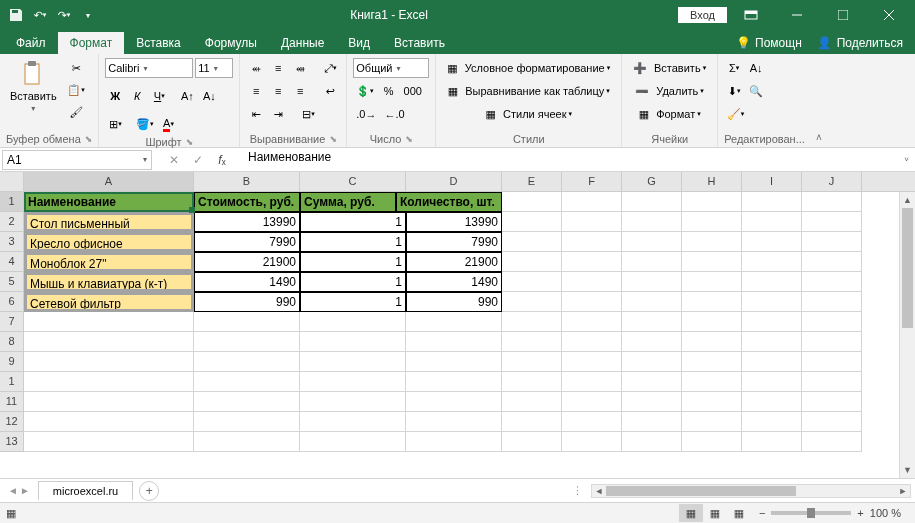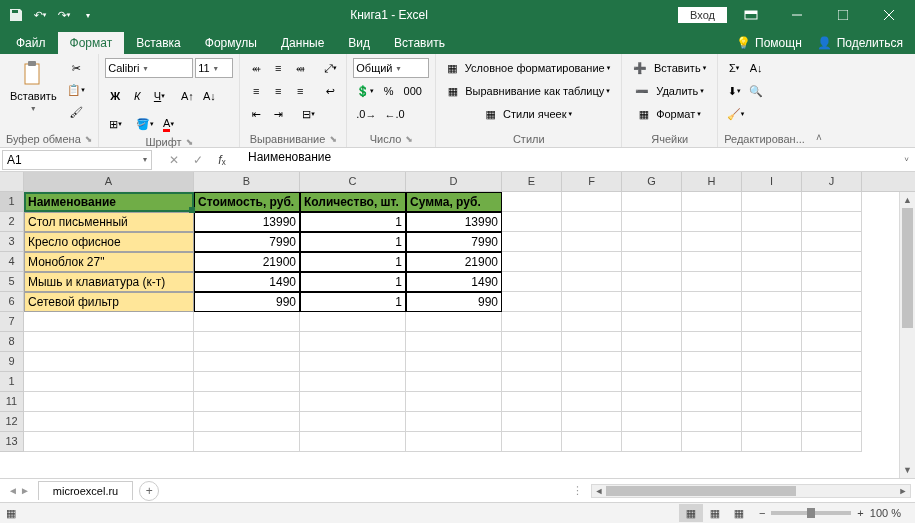--- a/index.html
+++ b/index.html
@@ -51,21 +51,21 @@
 .ch { border-right: 1px solid #ccc; text-align: center; font-size: 11px; color: #444; line-height: 19px; cursor: pointer; }
 .ch.sel { background: #d2d2d2; }
 .grid-body { display: flex; }
 .row-headers { width: 24px; }
 .rh { height: 20px; border-bottom: 1px solid #ccc; border-right: 1px solid #ccc; background: #e6e6e6; text-align: center; font-size: 11px; color: #444; line-height: 19px; cursor: pointer; }
 .rh.sel { background: #d2d2d2; }
 .cells { position: relative; }
 .cell-row { display: flex; height: 20px; }
 .cell { border-right: 1px solid #d4d4d4; border-bottom: 1px solid #d4d4d4; font-size: 12px; padding: 0 3px; line-height: 19px; overflow: hidden; white-space: nowrap; }
 .cell.hdr { background: #70ad47; font-weight: bold; border: 1px solid #000; }
-.cell.name-col { background: #ffe699; border: 1px solid #a3a3a3; }
+.cell.name-col { background: #ffe699; border: 3px solid #a3a3a3; }
 .cell.data { border: 1px solid #000; text-align: right; }
 .active-cell { position: absolute; border: 2px solid #217346; pointer-events: none; }
 .active-cell .handle { position: absolute; right: -3px; bottom: -3px; width: 6px; height: 6px; background: #217346; }
 .vscroll { position: absolute; right: 0; top: 20px; bottom: 0; width: 16px; background: #f0f0f0; border-left: 1px solid #dadada; }
 .vscroll .thumb { position: absolute; left: 2px; right: 2px; top: 16px; height: 120px; background: #c2c2c2; }
 .vscroll .arr { position: absolute; left: 0; right: 0; height: 16px; text-align: center; font-size: 9px; color: #666; line-height: 16px; }
 
 
 .sheetbar { height: 24px; border-top: 1px solid #d4d4d4; display: flex; align-items: center; background: #fff; font-size: 11px; }
 .sheet-nav { display: flex; gap: 2px; padding: 0 8px; color: #999; }
@@ -365,22 +365,22 @@
         <div class="rh">9</div>
         <div class="rh">1</div>
         <div class="rh">11</div>
         <div class="rh">12</div>
         <div class="rh">13</div>
       </div>
     <div class="cells" id="cells">
         <div class="cell-row">
           <div class="cell hdr" style="width: 170px; background: rgb(112, 173, 71);">Наименование</div>
           <div class="cell hdr" style="width: 106px;">Стоимость, руб.</div>
+          <div class="cell hdr" style="width: 96px;">Сумма, руб.</div>
           <div class="cell hdr" style="width: 106px;">Количество, шт.</div>
-          <div class="cell hdr" style="width: 96px;">Сумма, руб.</div>
           <div class="cell" style="width: 60px;"></div>
           <div class="cell" style="width: 60px;"></div>
           <div class="cell" style="width: 60px;"></div>
           <div class="cell" style="width: 60px;"></div>
           <div class="cell" style="width: 60px;"></div>
           <div class="cell" style="width: 60px;"></div>
         </div>
         <div class="cell-row">
           <div class="cell name-col" style="width: 170px;">Стол письменный</div>
           <div class="cell data" style="width: 106px;">13990</div>

